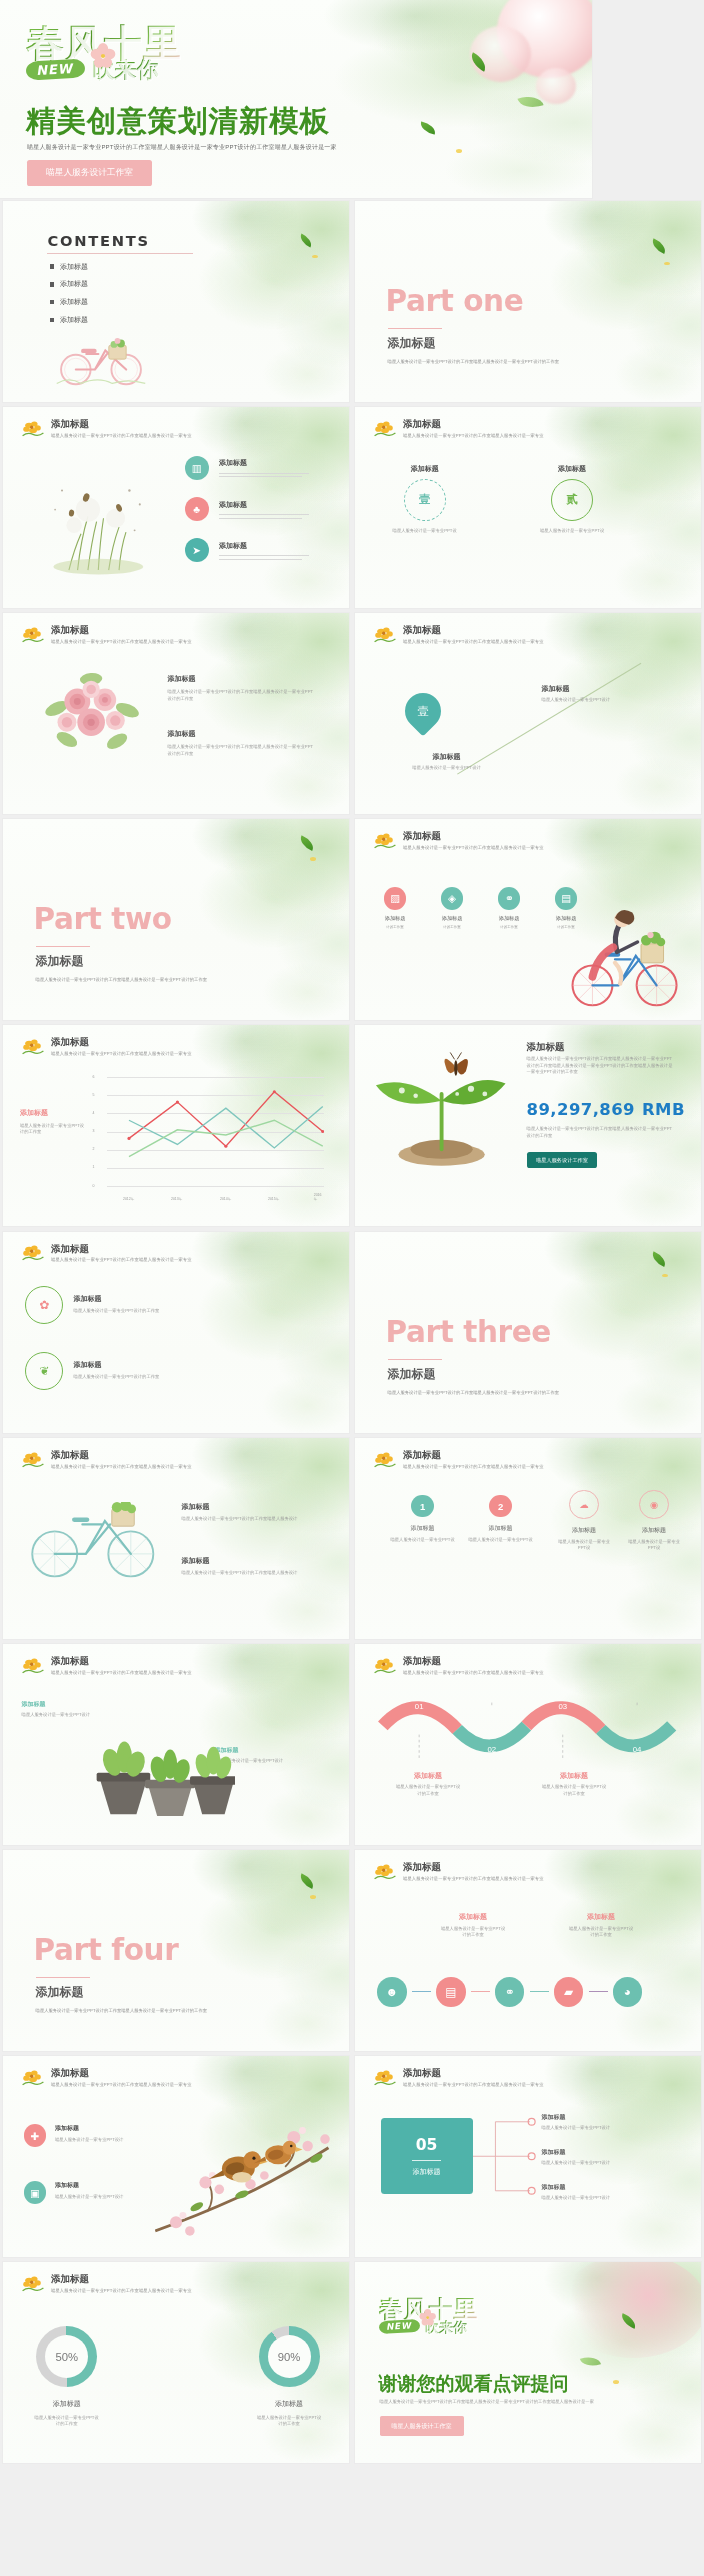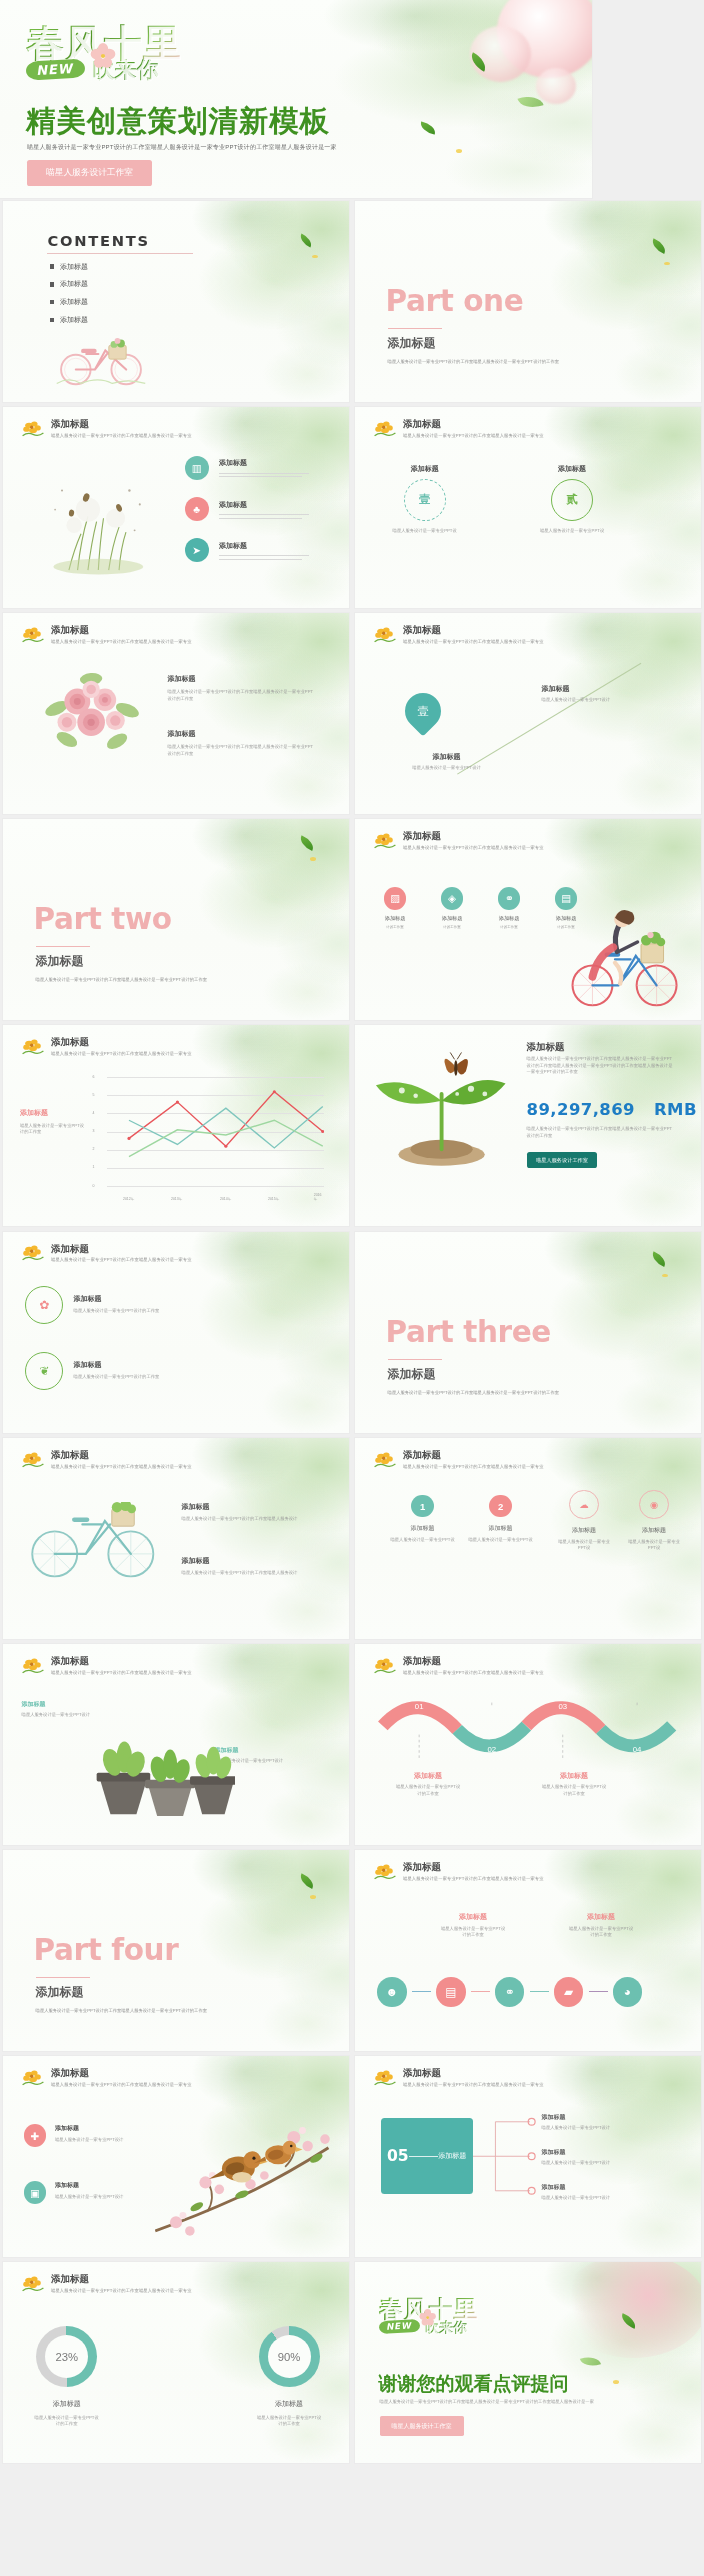--- a/index.html
+++ b/index.html
@@ -626,21 +626,21 @@
           <div class="chart-xtick" style="left:167px">2015年</div>
           <div class="chart-xtick" style="left:211px">2016年</div>
         </div>
       </div>
     </div>
 
     <div class="cell">
       <div class="slide thumb">
         <div style="position:absolute;left:172px;top:15.6px;font-size:9.5px;font-weight:700;color:#4b4b4b">添加标题</div>
         <div class="dim" style="position:absolute;left:172px;top:31px;width:147px">喵星人服务设计是一家专业PPT设计的工作室喵星人服务设计是一家专业PPT设计的工作室喵星人服务设计是一家专业PPT设计的工作室喵星人服务设计是一家专业PPT设计的工作室</div>
-        <div style="position:absolute;left:172px;top:75px;display:flex;align-items:flex-start;gap:19px">
+        <div style="position:absolute;left:172px;top:75px;display:flex;align-items:flex-start;gap:7px">
           <span class="stat-num">89,297,869</span>
           <span class="stat-num">RMB</span>
         </div>
         <div class="dim" style="position:absolute;left:172px;top:101px;width:147px">喵星人服务设计是一家专业PPT设计的工作室喵星人服务设计是一家专业PPT设计的工作室</div>
         <button class="teal-btn" style="position:absolute;left:172px;top:127px">喵星人服务设计工作室</button>
         <svg style="position:absolute;left:12px;top:24px" width="144" height="121" viewBox="0 0 166 140">
           <ellipse cx="86" cy="122" rx="50" ry="13" fill="#c4a87f"></ellipse>
           <ellipse cx="86" cy="116" rx="36" ry="11" fill="#a98a60"></ellipse>
           <path d="M86 116 L86 52" stroke="#6fb33c" stroke-width="4.5" fill="none" stroke-linecap="round"></path>
           <path d="M86 60 Q46 30 10 42 Q32 72 86 60Z" fill="#74bb3f"></path>
@@ -1055,21 +1055,21 @@
                 <ellipse cx="10" cy="14" rx="5" ry="4"></ellipse>
               </g>
               <circle cx="18" cy="11" r="2.6" fill="#c97b1e"></circle>
               <path d="M4 24 Q12 18 20 22 Q28 26 36 20" stroke="#6fae3e" stroke-width="2" fill="none"></path>
             </svg>
           <div>
               <div class="th-title">添加标题</div>
               <div class="th-sub">喵星人服务设计是一家专业PPT设计的工作室喵星人服务设计是一家专业</div>
             </div>
         </div>
-        <div style="position:absolute;left:26px;top:62px;width:92px;height:76px;background:#4fb3aa;border-radius:3.5px;display:flex;align-items:center;justify-content:center;color:#fff">
+        <div style="position:absolute;left:26px;top:62px;width:92px;height:76px;background:#4fb3aa;border-radius:3.5px;display:flex;flex-direction:column;align-items:center;justify-content:center;color:#fff">
           <div style="font-size:15.6px;font-weight:700;font-family:'DejaVu Sans',sans-serif">05</div>
           <div style="width:29.5px;height:0.9px;background:rgba(255,255,255,.8);margin:6px 0"></div>
           <div style="font-size:7px">添加标题</div>
         </div>
         <svg style="position:absolute;left:118px;top:57px" width="69" height="90" viewBox="0 0 80 104">
           <path d="M0 50 L26 50 L26 10 L66 10" stroke="#e4a8a8" stroke-width="1" fill="none"></path>
           <path d="M26 50 L66 50" stroke="#e4a8a8" stroke-width="1" fill="none"></path>
           <path d="M26 50 L26 90 L66 90" stroke="#e4a8a8" stroke-width="1" fill="none"></path>
           <circle cx="68" cy="10" r="4" fill="none" stroke="#ef9a9a" stroke-width="1.4"></circle>
           <circle cx="68" cy="50" r="4" fill="none" stroke="#ef9a9a" stroke-width="1.4"></circle>
@@ -1104,21 +1104,21 @@
               <circle cx="18" cy="11" r="2.6" fill="#c97b1e"></circle>
               <path d="M4 24 Q12 18 20 22 Q28 26 36 20" stroke="#6fae3e" stroke-width="2" fill="none"></path>
             </svg>
           <div>
               <div class="th-title">添加标题</div>
               <div class="th-sub">喵星人服务设计是一家专业PPT设计的工作室喵星人服务设计是一家专业</div>
             </div>
         </div>
         <div style="position:absolute;left:15.6px;top:64px;width:97px;text-align:center">
           <div class="donut" style="margin:0 auto;background:conic-gradient(#6cc0b0 0% 50%, #d4d4d4 50% 100%)">
-            <div class="hole">23%</div>
+            <div class="hole">50%</div>
           </div>
           <div style="font-size:7px;color:#5e5e5e;margin-top:12px">添加标题</div>
           <div class="dim" style="margin-top:5.2px">喵星人服务设计是一家专业PPT设</div>
           <div class="dim">计的工作室</div>
         </div>
         <div style="position:absolute;left:238px;top:64px;width:97px;text-align:center">
           <div class="donut" style="margin:0 auto;background:conic-gradient(#6cc0b0 0% 90%, #d4d4d4 90% 100%)">
             <div class="hole">90%</div>
           </div>
           <div style="font-size:7px;color:#5e5e5e;margin-top:12px">添加标题</div>

